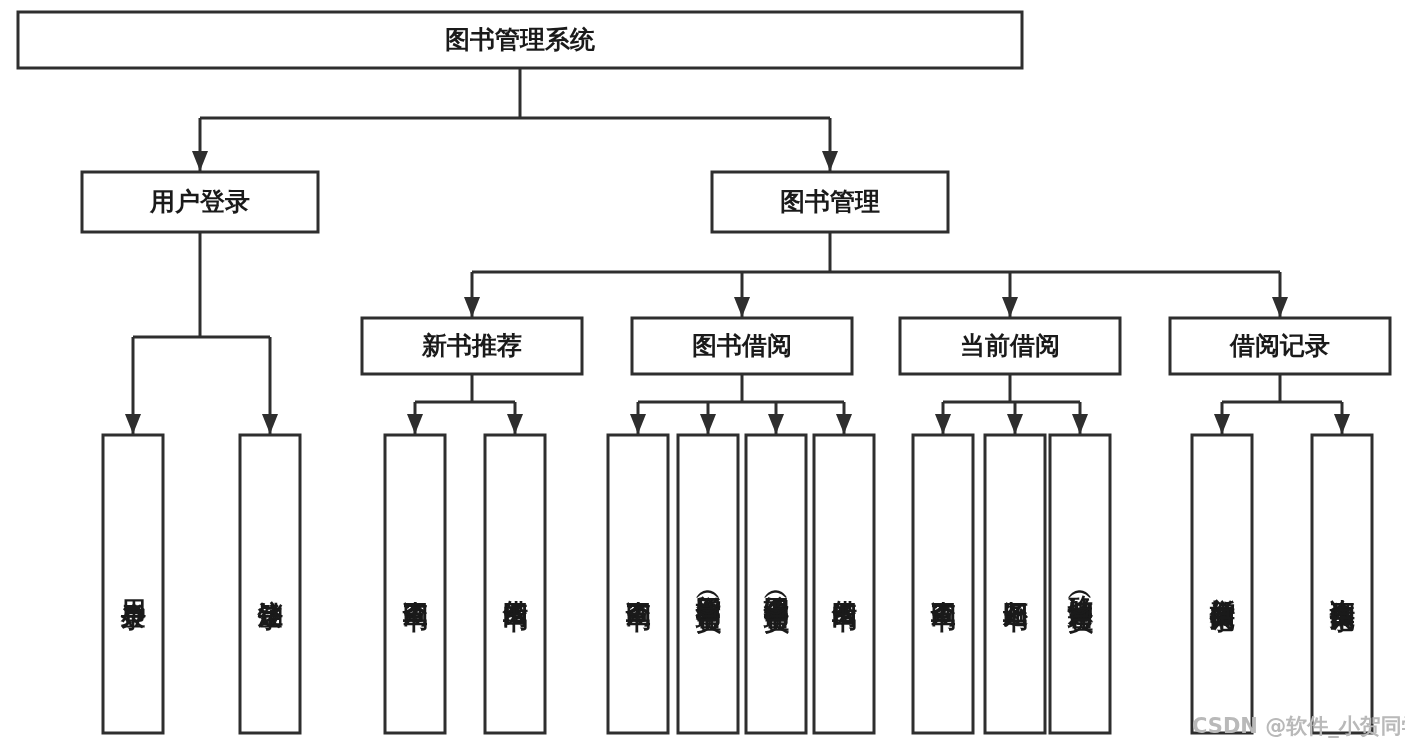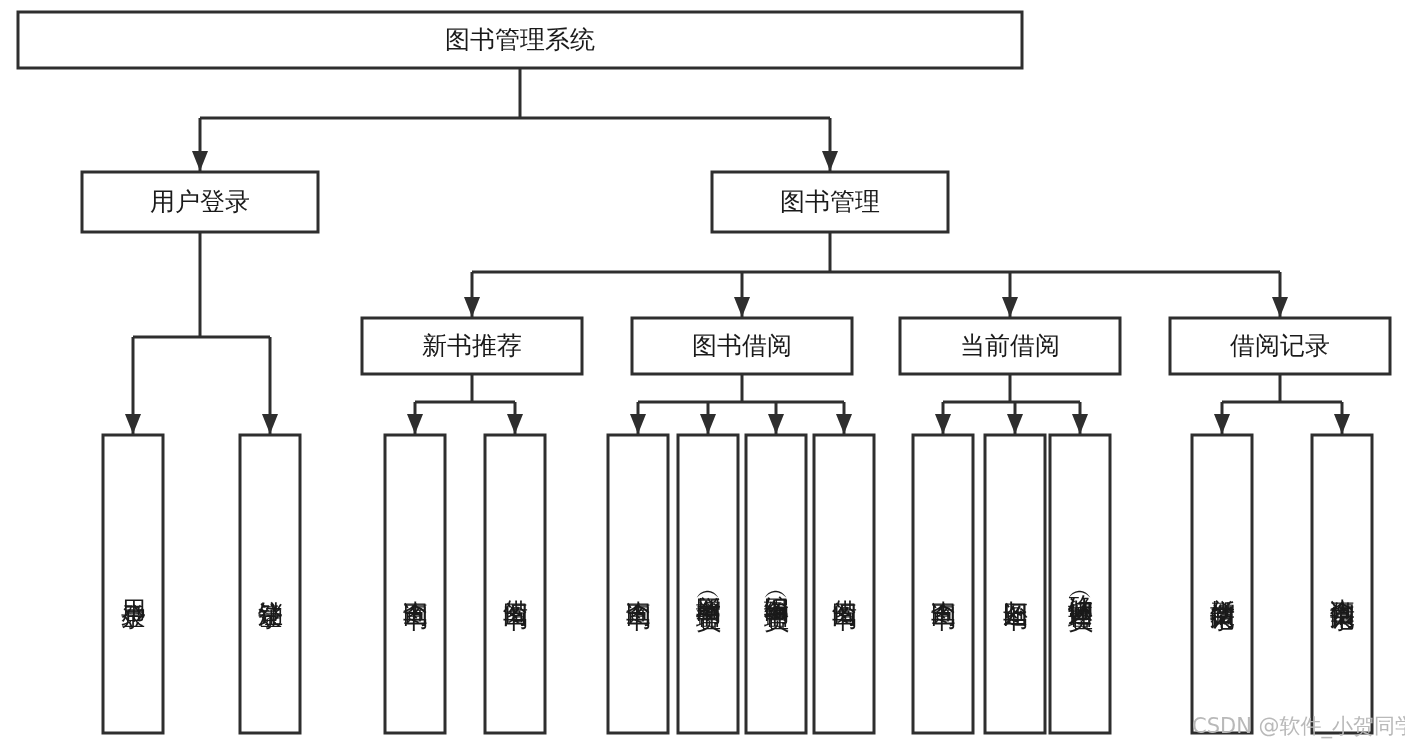--- a/index.html
+++ b/index.html
@@ -7,20 +7,21 @@
     padding: 0;
     background: #ffffff;
   }
   #canvas-wrap {
     position: relative;
     width: 1405px;
     height: 747px;
     background: #ffffff;
     overflow: hidden;
     font-family: "DejaVu Sans", "Liberation Sans", sans-serif;
+    font-weight: bold;
   }
   svg#diagram {
     position: absolute;
     left: 0;
     top: 0;
     width: 1405px;
     height: 747px;
   }
   .node-rect {
     fill: #ffffff;

